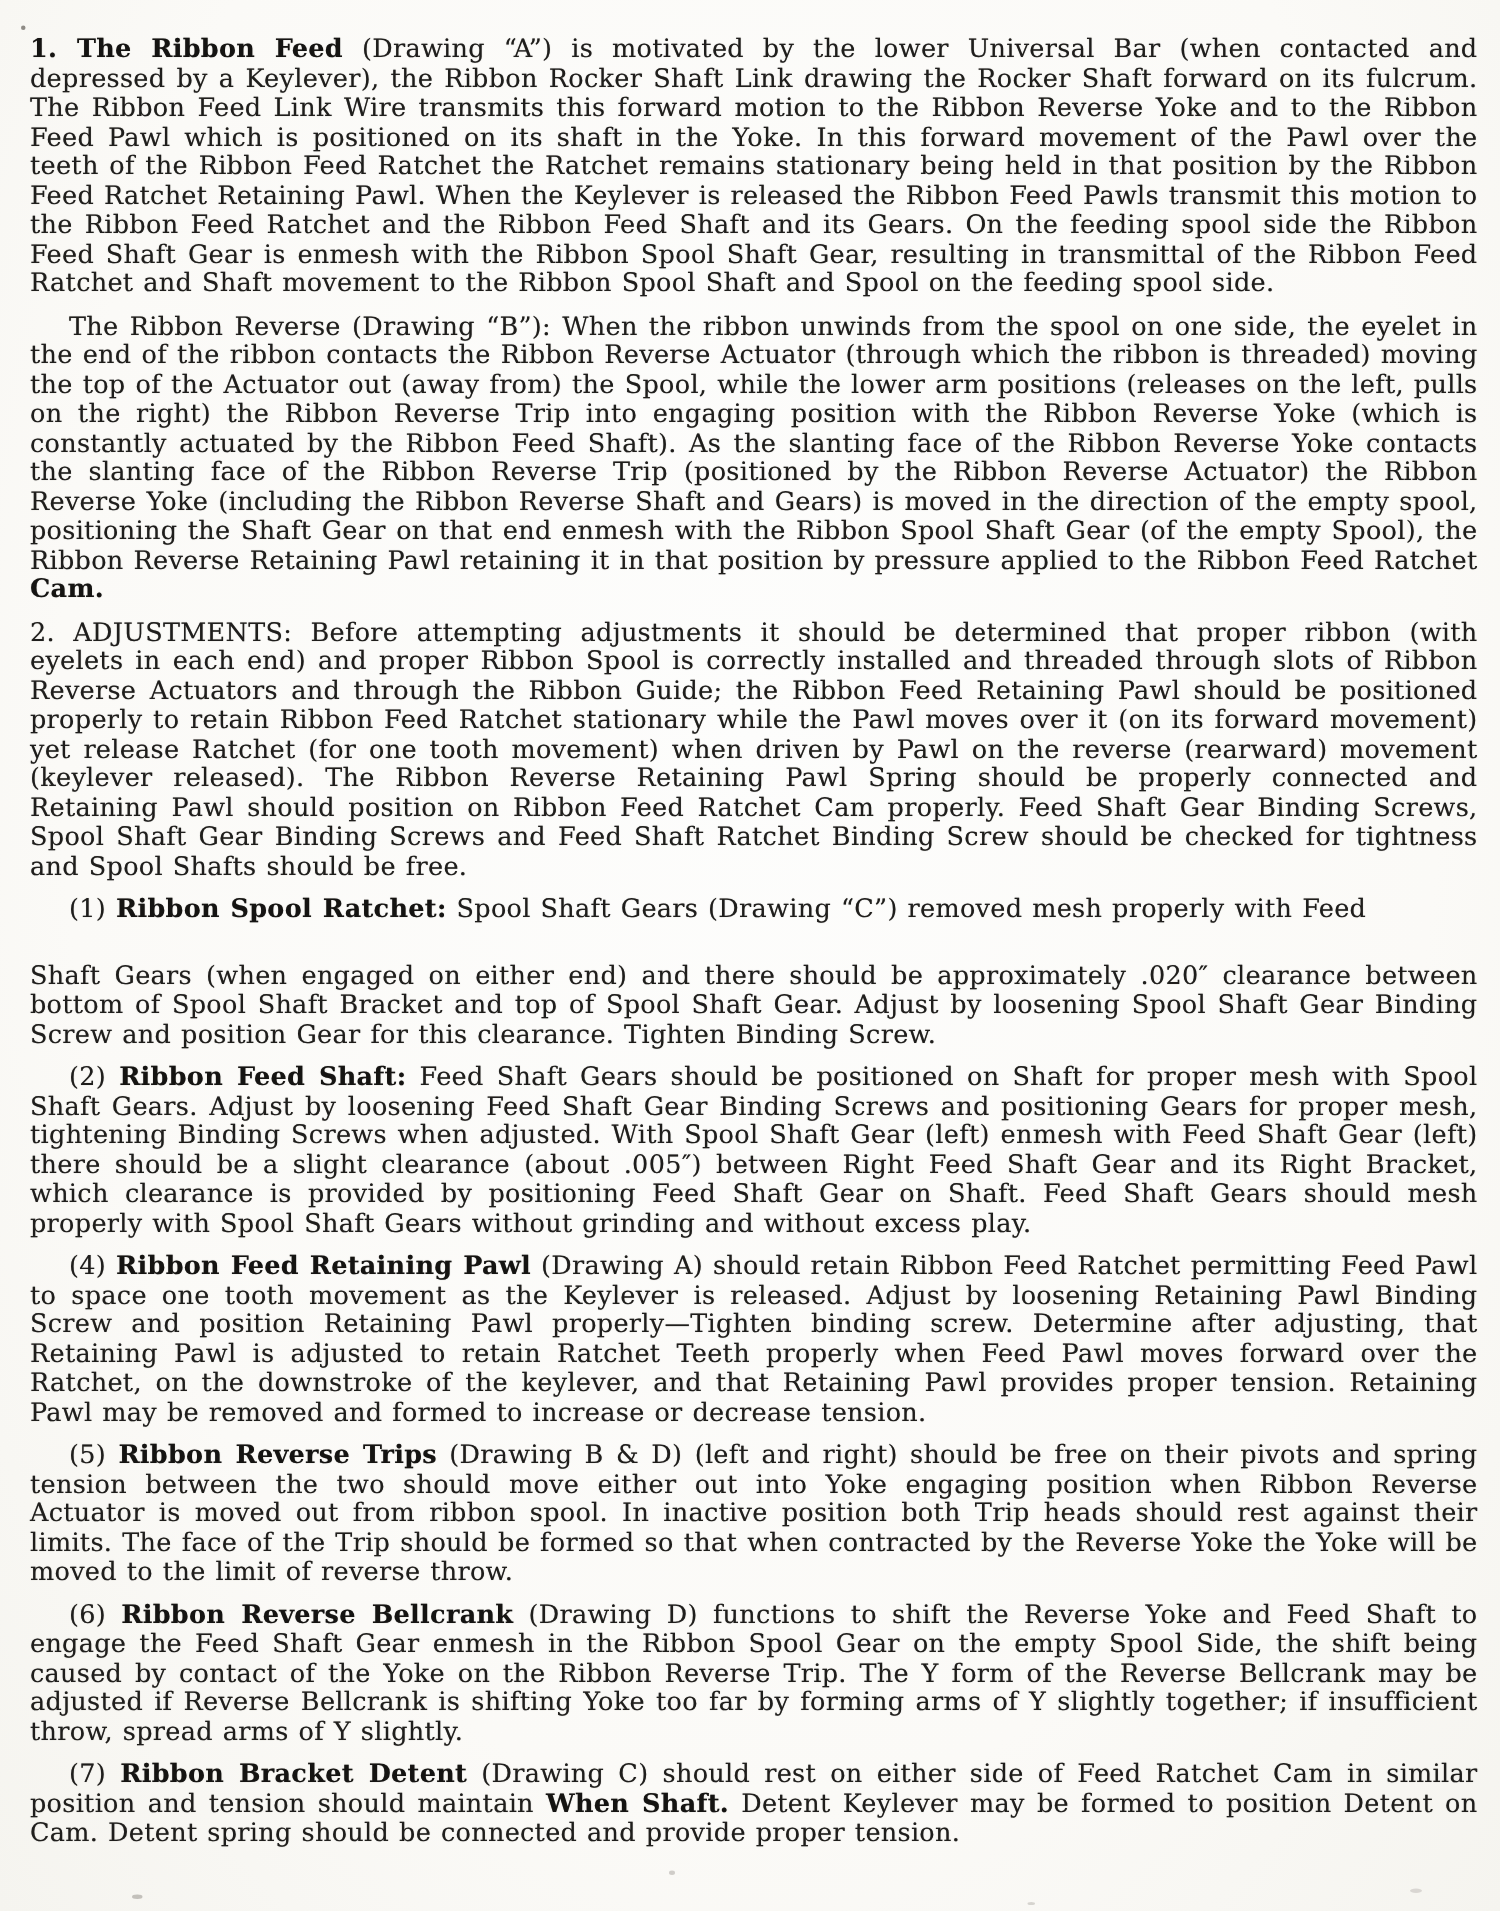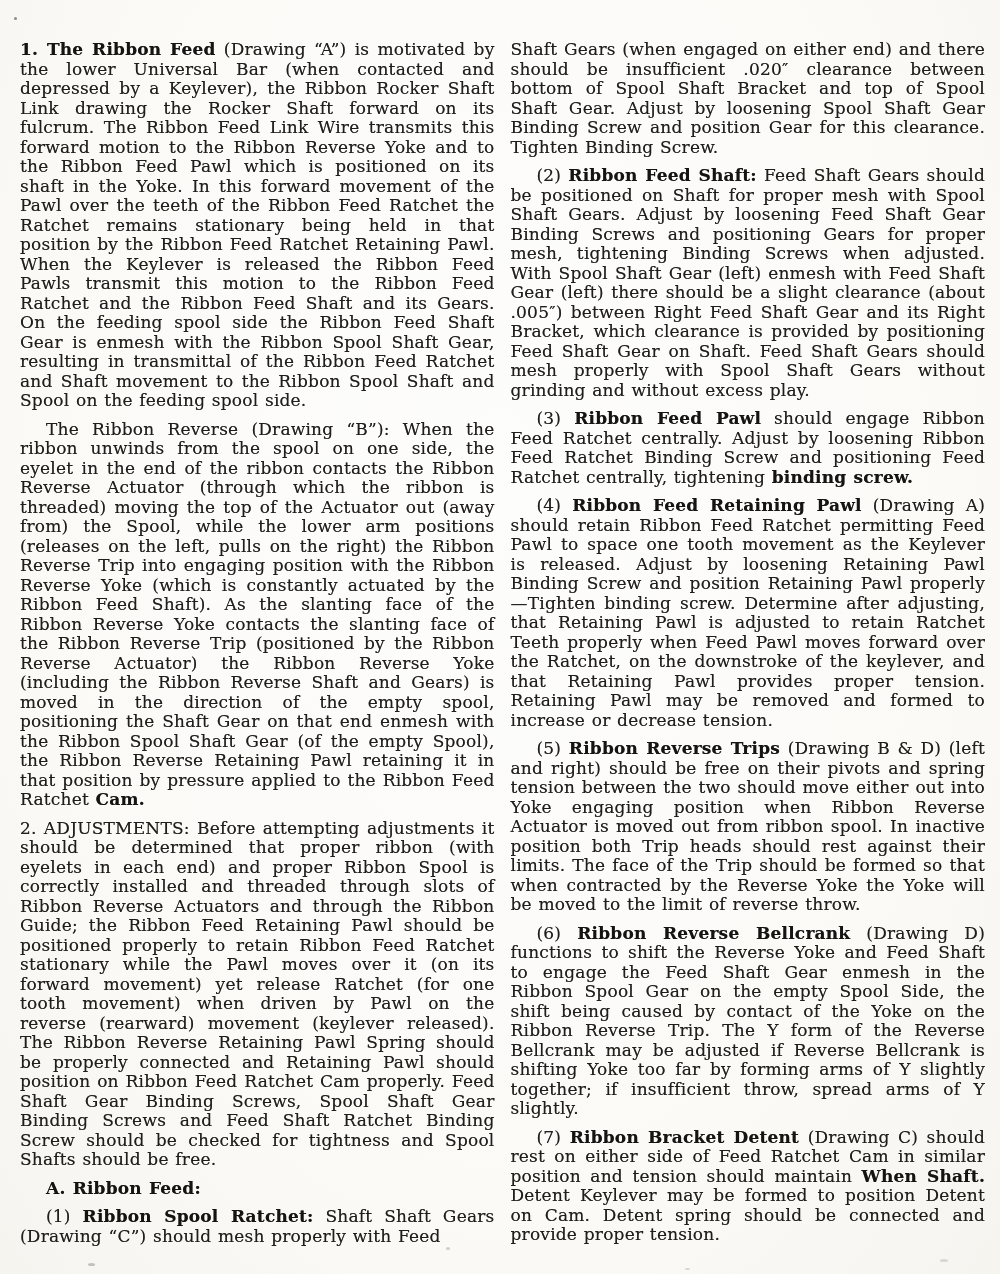--- a/index.html
+++ b/index.html
@@ -11,25 +11,26 @@
   .page {
     position: relative;
     width: 1000px;
     height: 1274px;
     overflow: hidden;
     background: radial-gradient(ellipse at 50% 38%, #fdfdfc 0%, #fbfaf7 65%, #f5f4ef 100%);
     color: #1f1e1c;
   }
   .cols {
     position: absolute;
-    top: 40px;
+    top: 24px;
     left: 20px;
     right: 15px;
     display: flex;
     gap: 16px;
+    flex-direction: column;
   }
   .col { flex: 1 1 0; min-width: 0; }
   p.para {
     margin: 0 0 9px 0;
     font-size: 17px;
     line-height: 19.5px;
     letter-spacing: 0.2px;
     word-spacing: 1px;
     text-align: justify;
     text-justify: inter-word;
@@ -45,27 +46,25 @@
 </style>
 </head>
 <body>
 
 <div class="page">
   <div class="cols">
     <div class="col">
         <p class="para"><span class="b">1. The Ribbon Feed</span><span> (Drawing “A”) is motivated by the lower Universal Bar (when contacted and depressed by a Keylever), the Ribbon Rocker Shaft Link drawing the Rocker Shaft forward on its fulcrum. The Ribbon Feed Link Wire transmits this forward motion to the Ribbon Reverse Yoke and to the Ribbon Feed Pawl which is positioned on its shaft in the Yoke. In this forward movement of the Pawl over the teeth of the Ribbon Feed Ratchet the Ratchet remains stationary being held in that position by the Ribbon Feed Ratchet Retaining Pawl. When the Keylever is released the Ribbon Feed Pawls transmit this motion to the Ribbon Feed Ratchet and the Ribbon Feed Shaft and its Gears. On the feeding spool side the Ribbon Feed Shaft Gear is enmesh with the Ribbon Spool Shaft Gear, resulting in transmittal of the Ribbon Feed Ratchet and Shaft movement to the Ribbon Spool Shaft and Spool on the feeding spool side.</span></p>
         <p class="para indent"><span>The Ribbon Reverse (Drawing “B”): When the ribbon unwinds from the spool on one side, the eyelet in the end of the ribbon contacts the Ribbon Reverse Actuator (through which the ribbon is threaded) moving the top of the Actuator out (away from) the Spool, while the lower arm positions (releases on the left, pulls on the right) the Ribbon Reverse Trip into engaging position with the Ribbon Reverse Yoke (which is constantly actuated by the Ribbon Feed Shaft). As the slanting face of the Ribbon Reverse Yoke contacts the slanting face of the Ribbon Reverse Trip (positioned by the Ribbon Reverse Actuator) the Ribbon Reverse Yoke (including the Ribbon Reverse Shaft and Gears) is moved in the direction of the empty spool, positioning the Shaft Gear on that end enmesh with the Ribbon Spool Shaft Gear (of the empty Spool), the Ribbon Reverse Retaining Pawl retaining it in that position by pressure applied to the Ribbon Feed Ratchet </span><span class="b">Cam.</span></p>
         <p class="para"><span>2. ADJUSTMENTS: Before attempting adjustments it should be determined that proper ribbon (with eyelets in each end) and proper Ribbon Spool is correctly installed and threaded through slots of Ribbon Reverse Actuators and through the Ribbon Guide; the Ribbon Feed Retaining Pawl should be positioned properly to retain Ribbon Feed Ratchet stationary while the Pawl moves over it (on its forward movement) yet release Ratchet (for one tooth movement) when driven by Pawl on the reverse (rearward) movement (keylever released). The Ribbon Reverse Retaining Pawl Spring should be properly connected and Retaining Pawl should position on Ribbon Feed Ratchet Cam properly. Feed Shaft Gear Binding Screws, Spool Shaft Gear Binding Screws and Feed Shaft Ratchet Binding Screw should be checked for tightness and Spool Shafts should be free.</span></p>
-        <p class="para indent"><span class="b">A. Ribbon Feed:</span></p>
-        <p class="para indent"><span>(1) </span><span class="b">Ribbon Spool Ratchet:</span><span> Shaft Shaft Gears (Drawing “C”) should mesh properly with Feed</span></p>
+        <p class="para indent"><span>(1) </span><span class="b">Ribbon Spool Ratchet:</span><span> Spool Shaft Gears (Drawing “C”) removed mesh properly with Feed</span></p>
       </div>
     <div class="col">
-        <p class="para"><span>Shaft Gears (when engaged on either end) and there should be insufficient .020″ clearance between bottom of Spool Shaft Bracket and top of Spool Shaft Gear. Adjust by loosening Spool Shaft Gear Binding Screw and position Gear for this clearance. Tighten Binding Screw.</span></p>
+        <p class="para"><span>Shaft Gears (when engaged on either end) and there should be approximately .020″ clearance between bottom of Spool Shaft Bracket and top of Spool Shaft Gear. Adjust by loosening Spool Shaft Gear Binding Screw and position Gear for this clearance. Tighten Binding Screw.</span></p>
         <p class="para indent"><span>(2) </span><span class="b">Ribbon Feed Shaft:</span><span> Feed Shaft Gears should be positioned on Shaft for proper mesh with Spool Shaft Gears. Adjust by loosening Feed Shaft Gear Binding Screws and positioning Gears for proper mesh, tightening Binding Screws when adjusted. With Spool Shaft Gear (left) enmesh with Feed Shaft Gear (left) there should be a slight clearance (about .005″) between Right Feed Shaft Gear and its Right Bracket, which clearance is provided by positioning Feed Shaft Gear on Shaft. Feed Shaft Gears should mesh properly with Spool Shaft Gears without grinding and without excess play.</span></p>
-        <p class="para indent"><span>(3) </span><span class="b">Ribbon Feed Pawl</span><span> should engage Ribbon Feed Ratchet centrally. Adjust by loosening Ribbon Feed Ratchet Binding Screw and positioning Feed Ratchet centrally, tightening </span><span class="b">binding screw.</span></p>
         <p class="para indent"><span>(4) </span><span class="b">Ribbon Feed Retaining Pawl</span><span> (Drawing A) should retain Ribbon Feed Ratchet permitting Feed Pawl to space one tooth movement as the Keylever is released. Adjust by loosening Retaining Pawl Binding Screw and position Retaining Pawl properly—Tighten binding screw. Determine after adjusting, that Retaining Pawl is adjusted to retain Ratchet Teeth properly when Feed Pawl moves forward over the Ratchet, on the downstroke of the keylever, and that Retaining Pawl provides proper tension. Retaining Pawl may be removed and formed to increase or decrease tension.</span></p>
         <p class="para indent"><span>(5) </span><span class="b">Ribbon Reverse Trips</span><span> (Drawing B &amp; D) (left and right) should be free on their pivots and spring tension between the two should move either out into Yoke engaging position when Ribbon Reverse Actuator is moved out from ribbon spool. In inactive position both Trip heads should rest against their limits. The face of the Trip should be formed so that when contracted by the Reverse Yoke the Yoke will be moved to the limit of reverse throw.</span></p>
         <p class="para indent"><span>(6) </span><span class="b">Ribbon Reverse Bellcrank</span><span> (Drawing D) functions to shift the Reverse Yoke and Feed Shaft to engage the Feed Shaft Gear enmesh in the Ribbon Spool Gear on the empty Spool Side, the shift being caused by contact of the Yoke on the Ribbon Reverse Trip. The Y form of the Reverse Bellcrank may be adjusted if Reverse Bellcrank is shifting Yoke too far by forming arms of Y slightly together; if insufficient throw, spread arms of Y slightly.</span></p>
         <p class="para indent"><span>(7) </span><span class="b">Ribbon Bracket Detent</span><span> (Drawing C) should rest on either side of Feed Ratchet Cam in similar position and tension should maintain </span><span class="b">When Shaft.</span><span> Detent Keylever may be formed to position Detent on Cam. Detent spring should be connected and provide proper tension.</span></p>
       </div>
   </div>
 <div class="artifact" style="left: 14px; top: 17px; width: 3px; height: 3px; background: rgb(86, 82, 76); opacity: 0.65;"></div>
     <div class="artifact" style="left: 88px; top: 1263px; width: 7px; height: 3px; background: rgb(143, 140, 134); opacity: 0.5;"></div>
     <div class="artifact" style="left: 446px; top: 1247px; width: 4px; height: 3px; background: rgb(165, 162, 155); opacity: 0.5;"></div>
     <div class="artifact" style="left: 685px; top: 1268px; width: 5px; height: 2px; background: rgb(179, 176, 170); opacity: 0.5;"></div>

